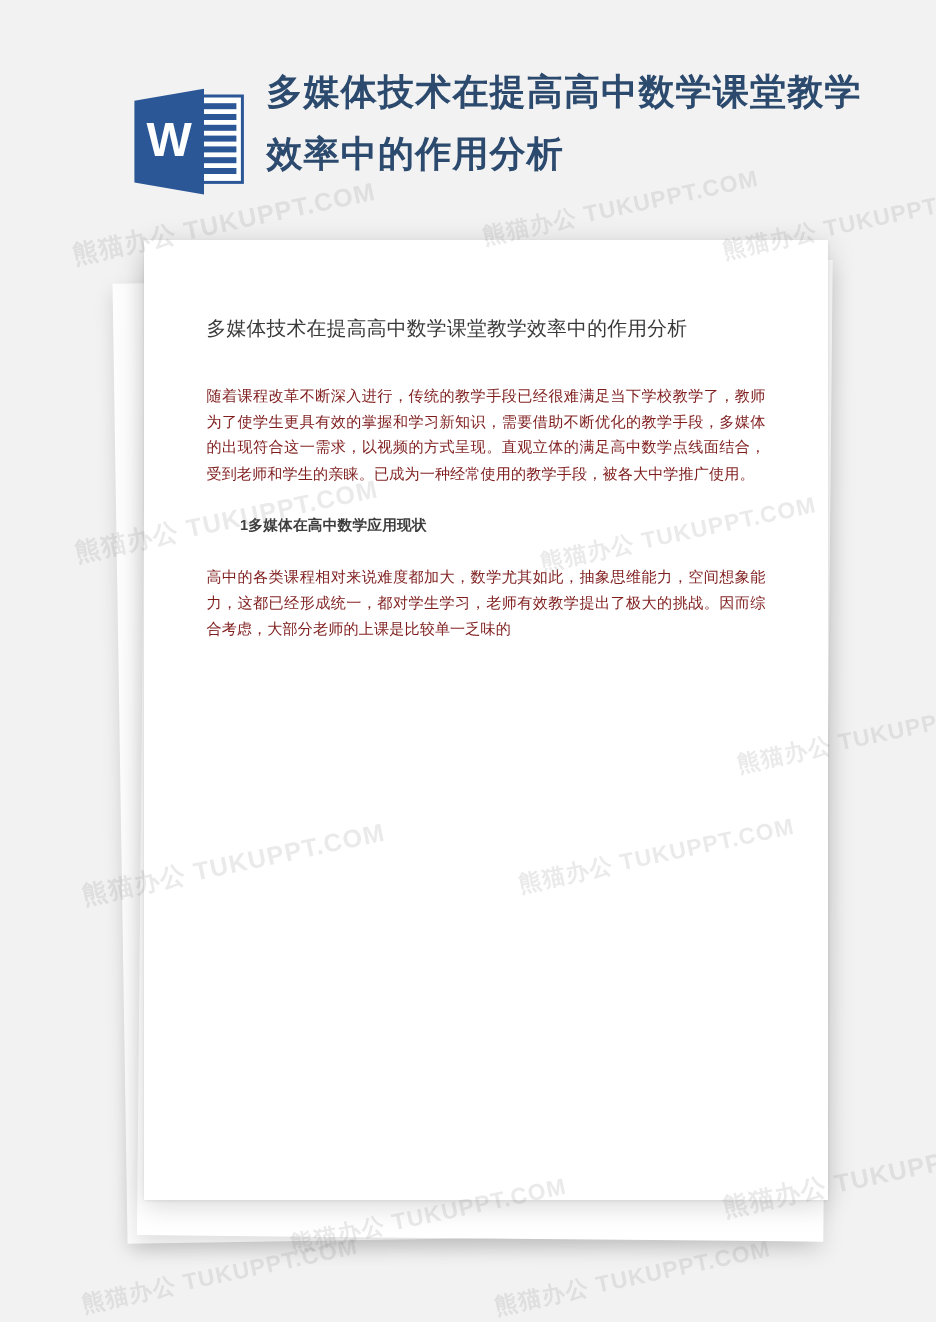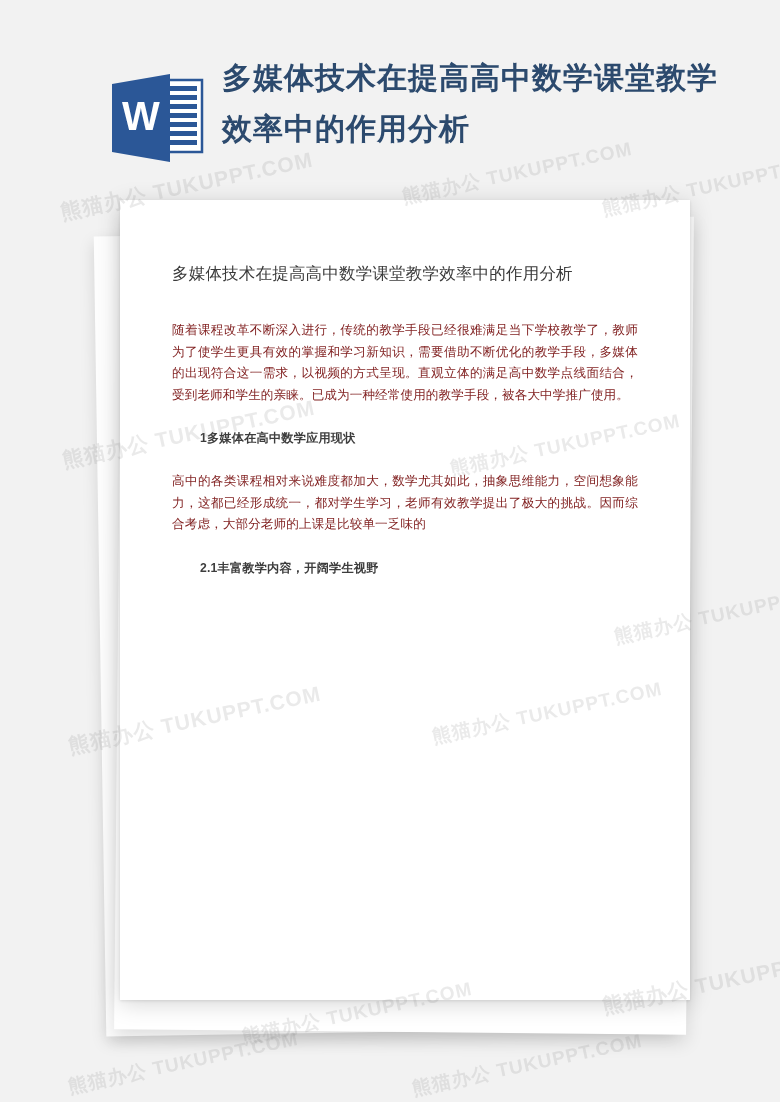--- a/index.html
+++ b/index.html
@@ -173,21 +173,20 @@
         <div class="doc-p">随着课程改革不断深入进行，传统的教学手段已经很难满足当下学校教学了，教师为了使学生更具有效的掌握和学习新知识，需要借助不断优化的教学手段，多媒体的出现符合这一需求，以视频的方式呈现。直观立体的满足高中数学点线面结合，受到老师和学生的亲睐。已成为一种经常使用的教学手段，被各大中学推广使用。</div>
 
         <div class="doc-h">1多媒体在高中数学应用现状</div>
 
         <div class="doc-p">高中的各类课程相对来说难度都加大，数学尤其如此，抽象思维能力，空间想象能力，这都已经形成统一，都对学生学习，老师有效教学提出了极大的挑战。因而综合考虑，大部分老师的上课是比较单一乏味的</div>
 
 
 
 
 
-        <div class="doc-h">2.1丰富教学内容，开阔学生视野</div>
 
       </div>
     </div>
   </div>
 
   <div class="wm-layer" id="wm-layer">
       <div class="wm big" style="left: 58px; top: 172px;">熊猫办公 TUKUPPT.COM</div>
       <div class="wm" style="left: 400px; top: 160px;">熊猫办公 TUKUPPT.COM</div>
       <div class="wm" style="left: 600px; top: 172px;">熊猫办公 TUKUPPT.COM</div>
       <div class="wm big" style="left: 60px; top: 420px;">熊猫办公 TUKUPPT.COM</div>

